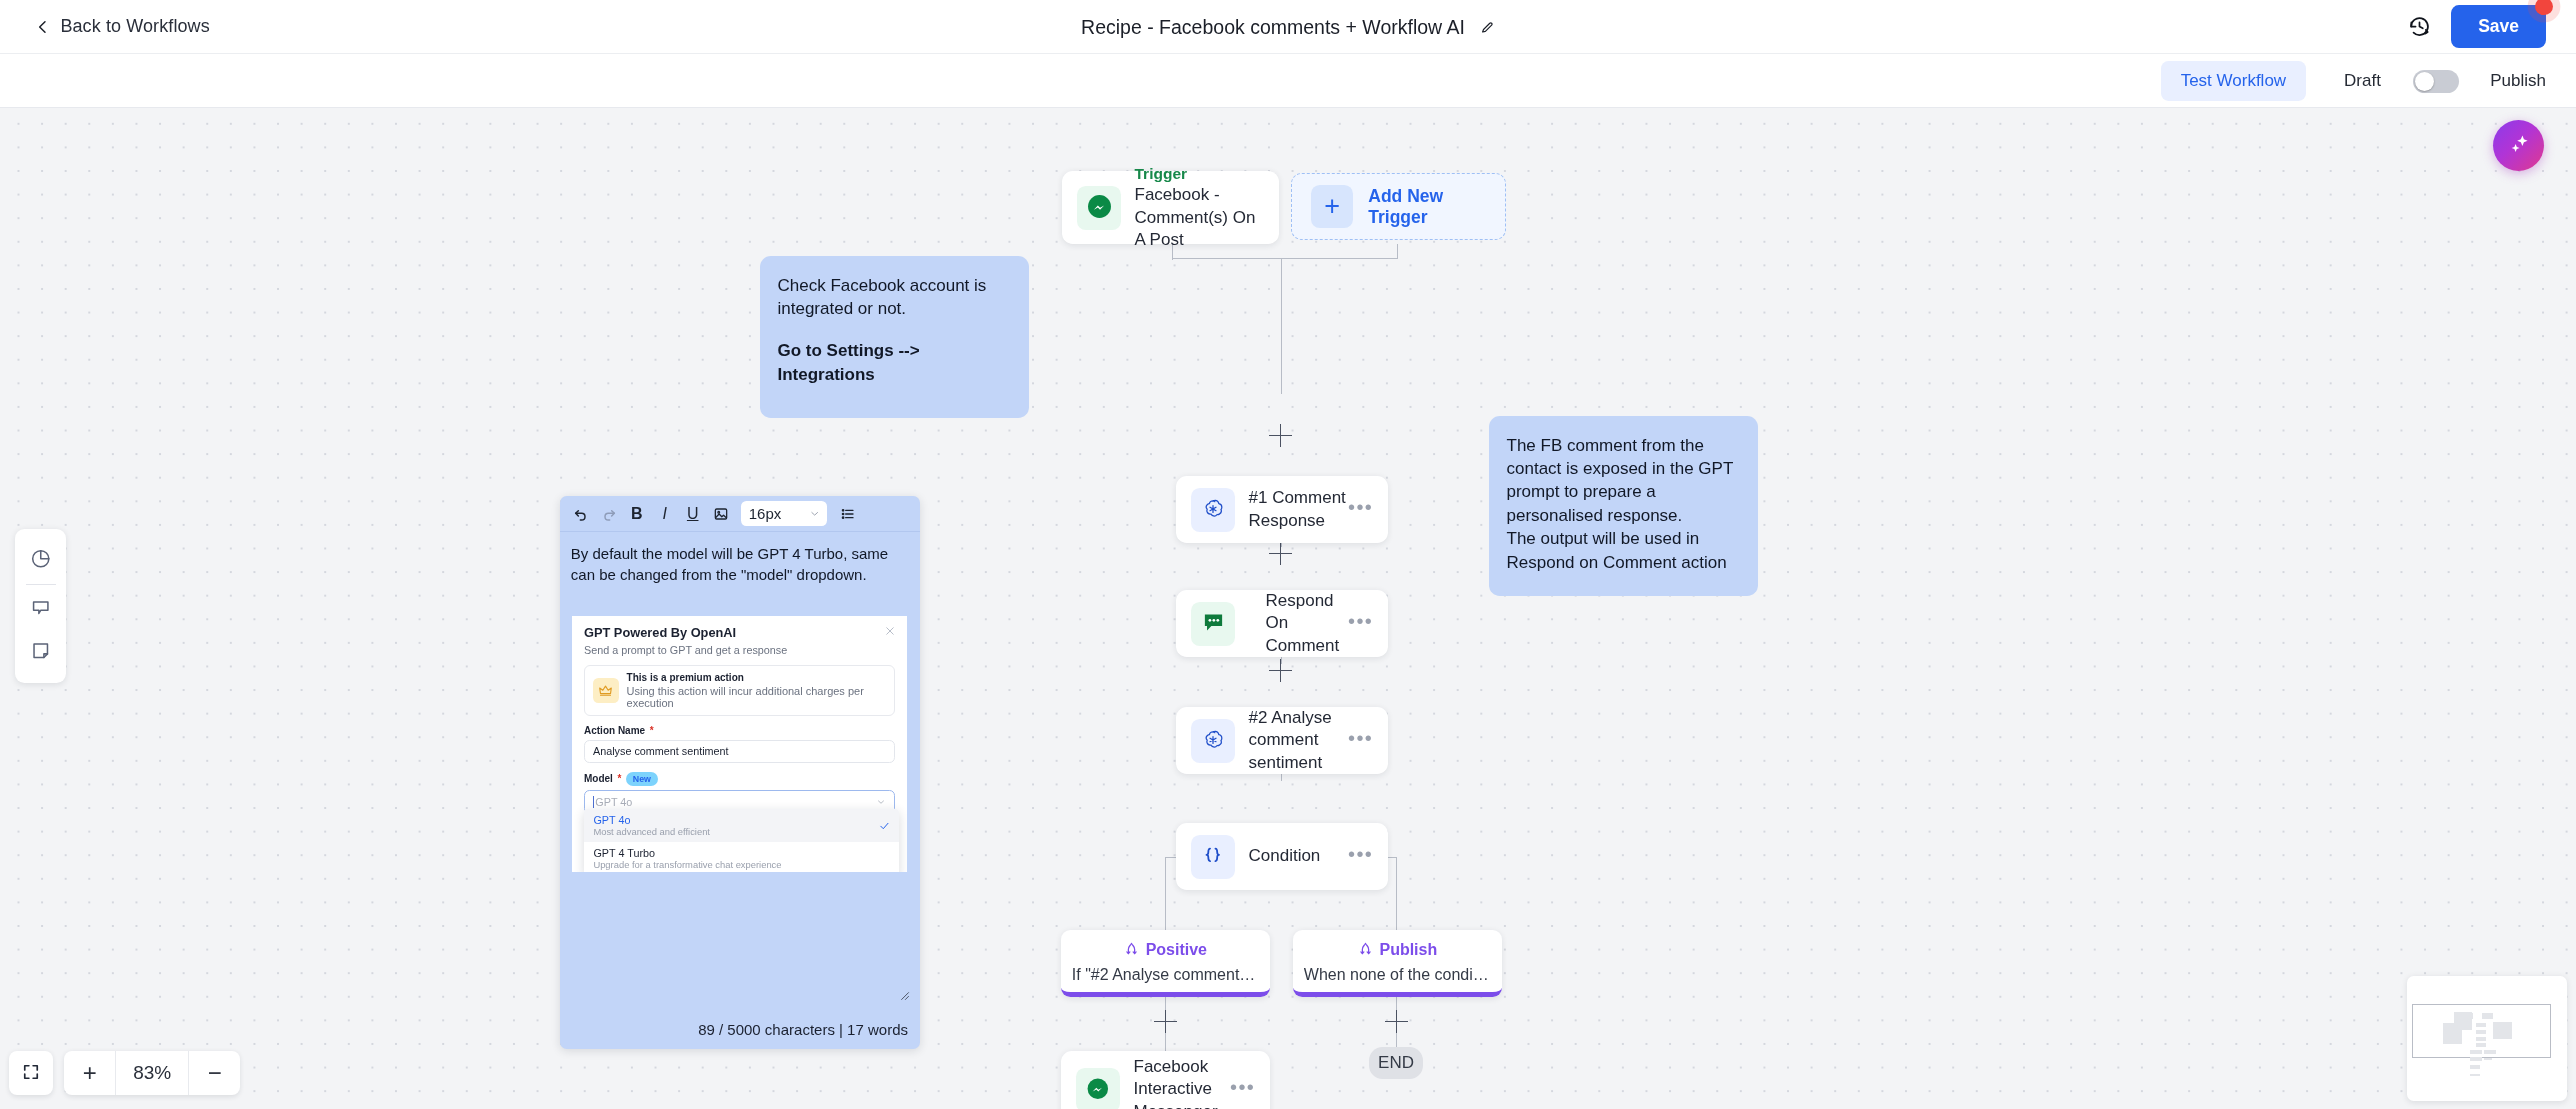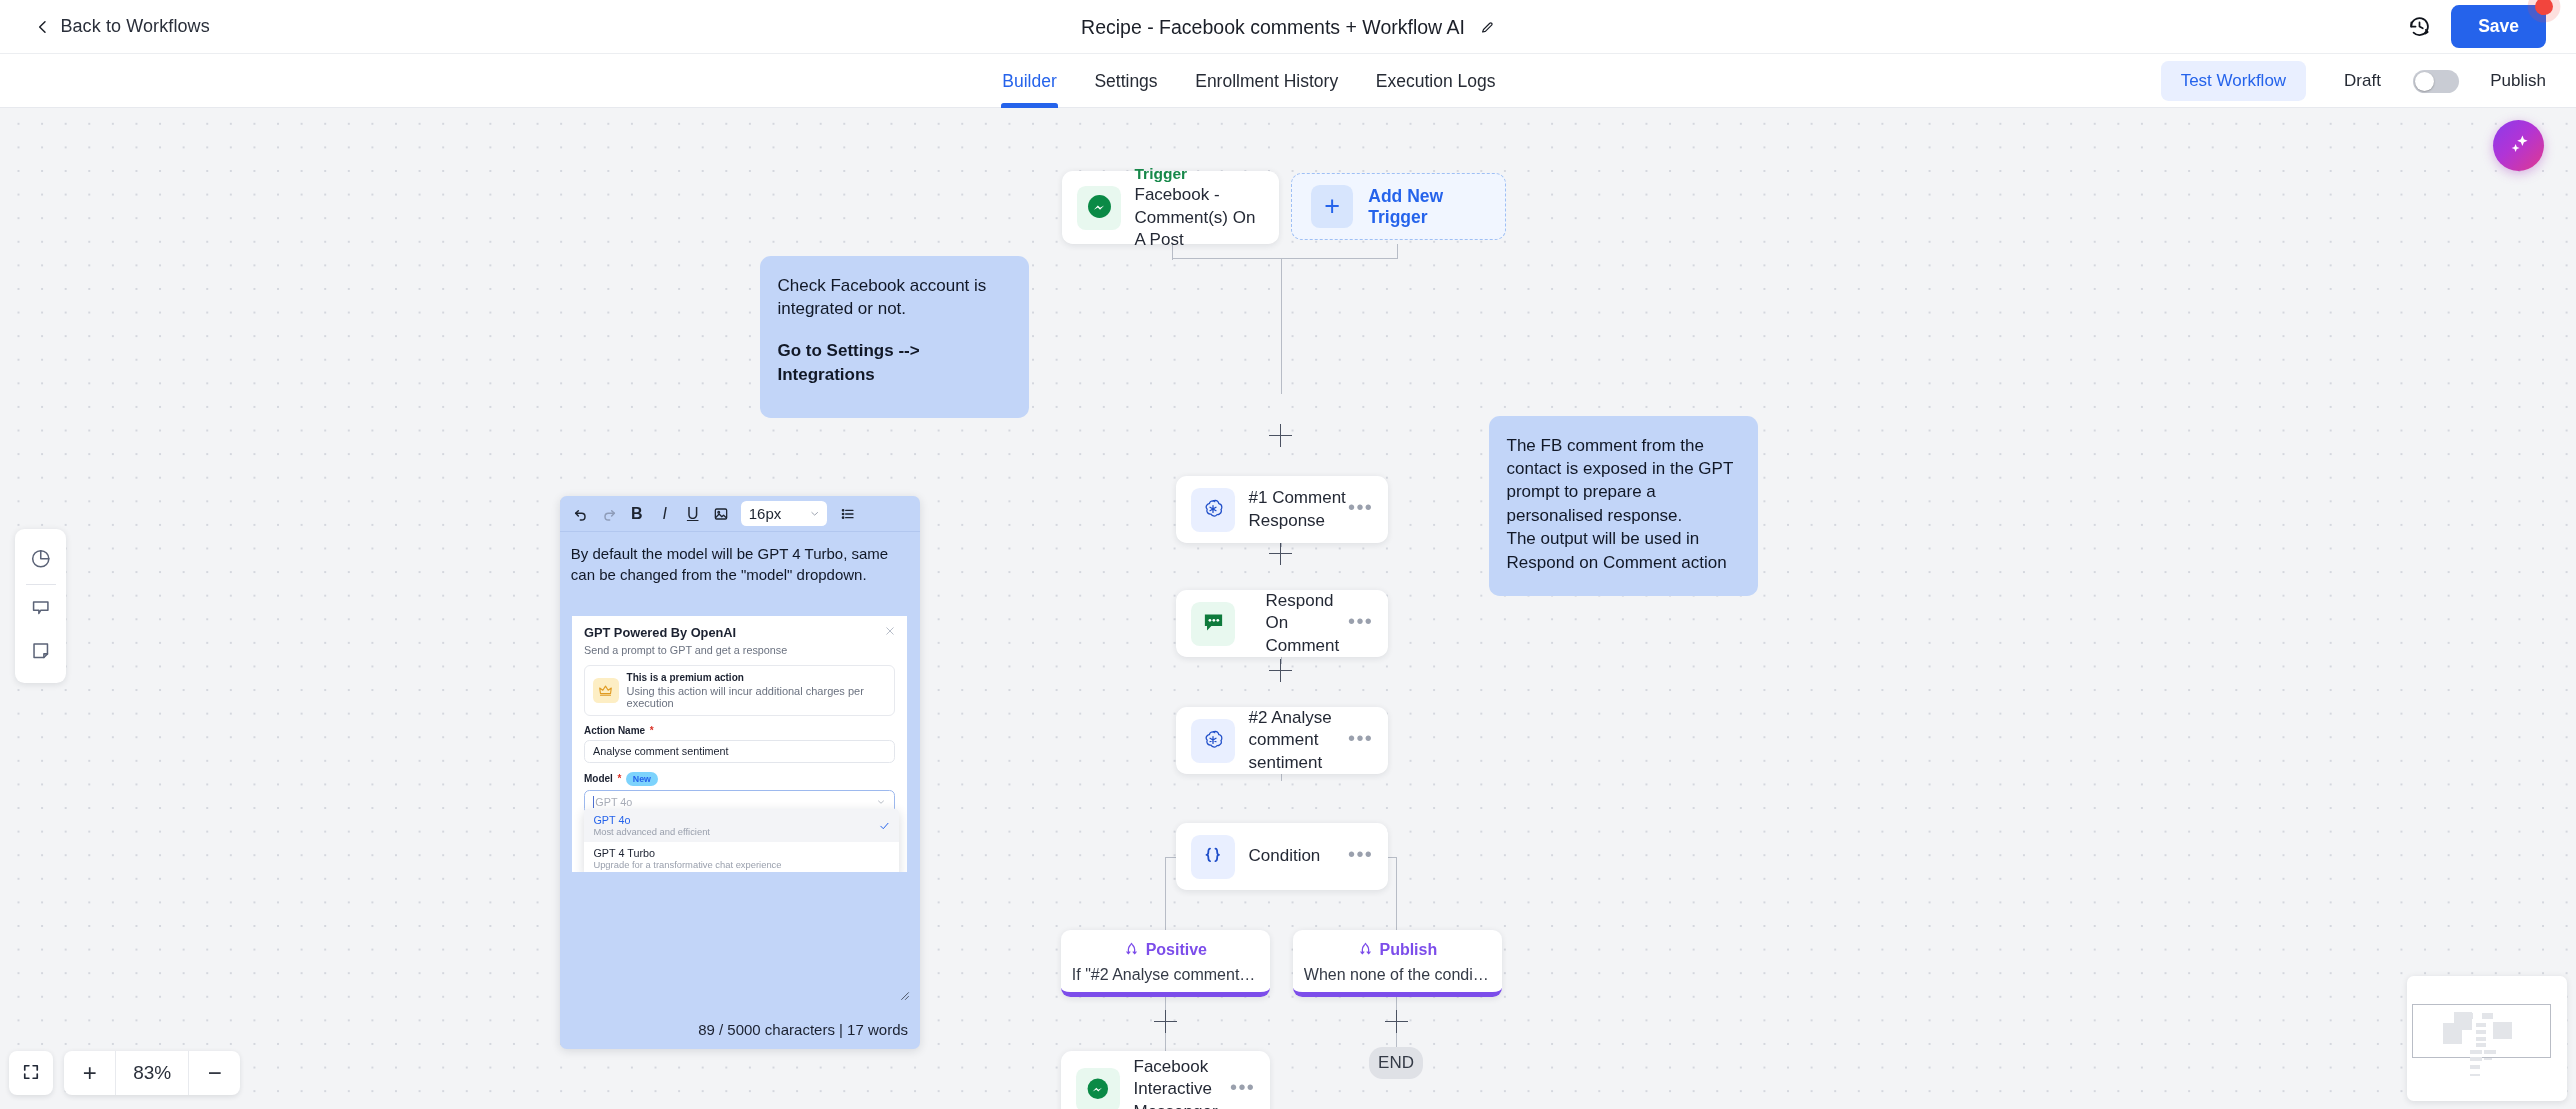--- a/index.html
+++ b/index.html
@@ -354,34 +354,20 @@
           </svg>
       </span>
       <button class="save-btn">
         <span>Save</span>
         <span class="save-dot"></span>
       </button>
     </div>
   </div>
 
   <div class="tabbar">
-    <div class="tabs">
-      <div class="tab active">
-          <span>Builder</span>
-        </div>
-      <div class="tab">
-          <span>Settings</span>
-        </div>
-      <div class="tab">
-          <span>Enrollment History</span>
-        </div>
-      <div class="tab">
-          <span>Execution Logs</span>
-        </div>
-    </div>
     <div class="tabbar-right">
       <button class="test-wf-btn">Test Workflow</button>
       <span class="draft-label">Draft</span>
       <div class="toggle">
           <div class="knob"></div>
         </div>
       <span class="publish-label">Publish</span>
     </div>
   </div>
 

